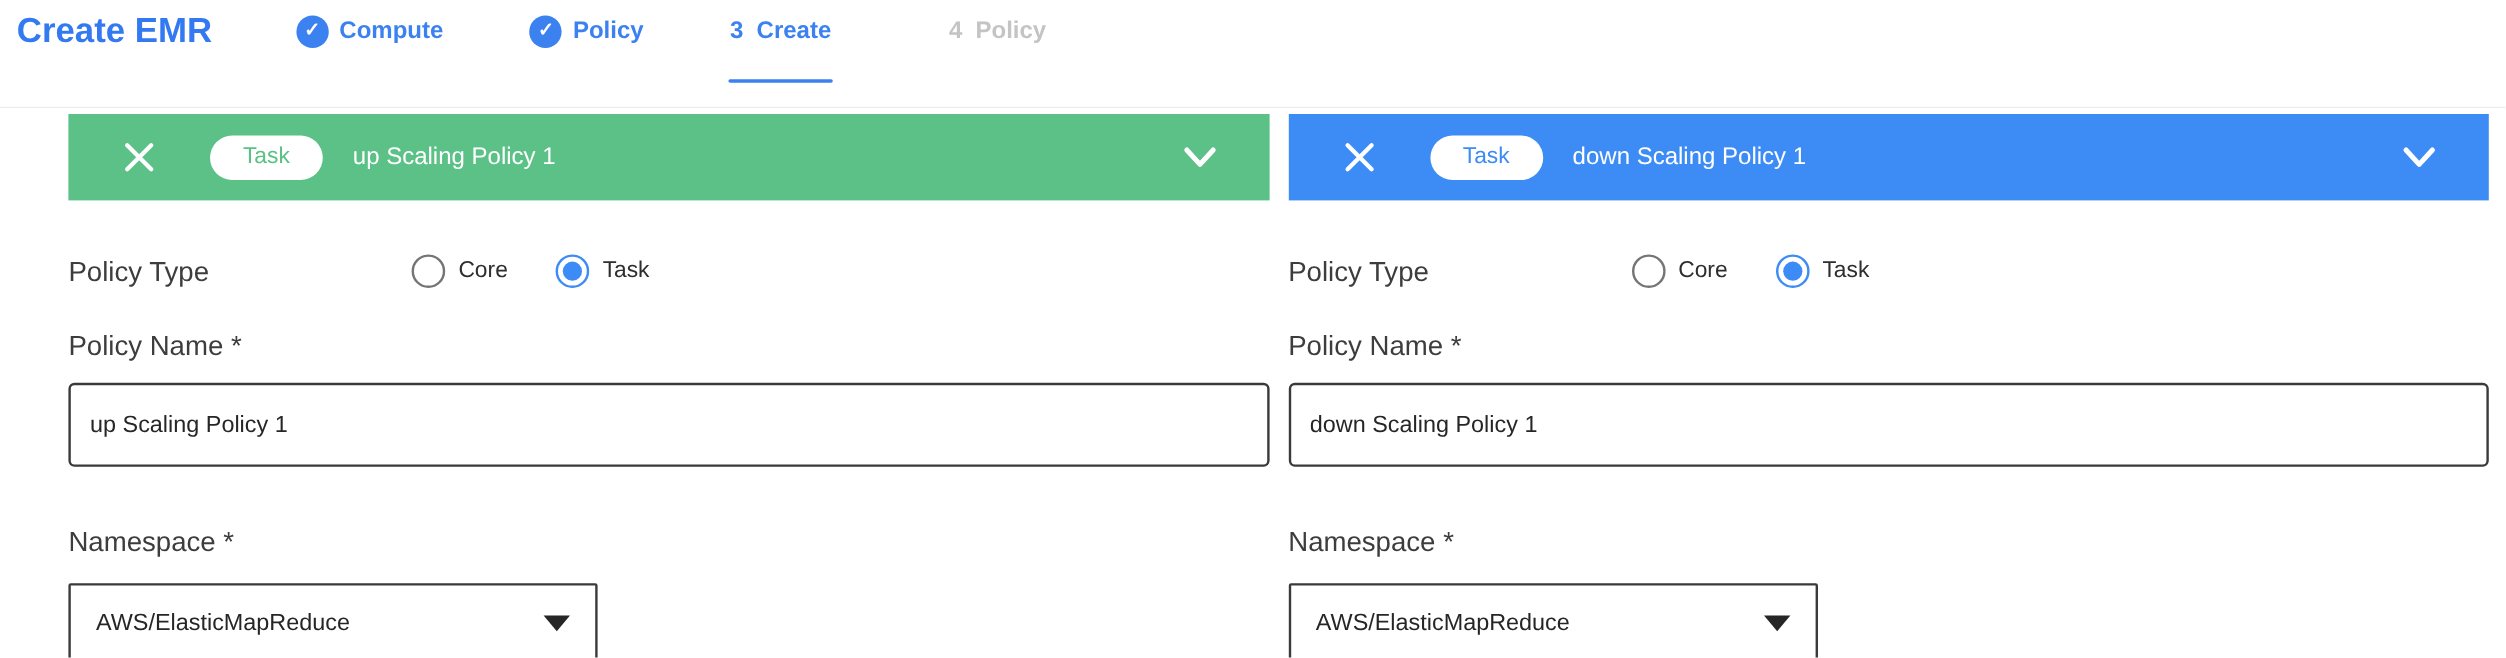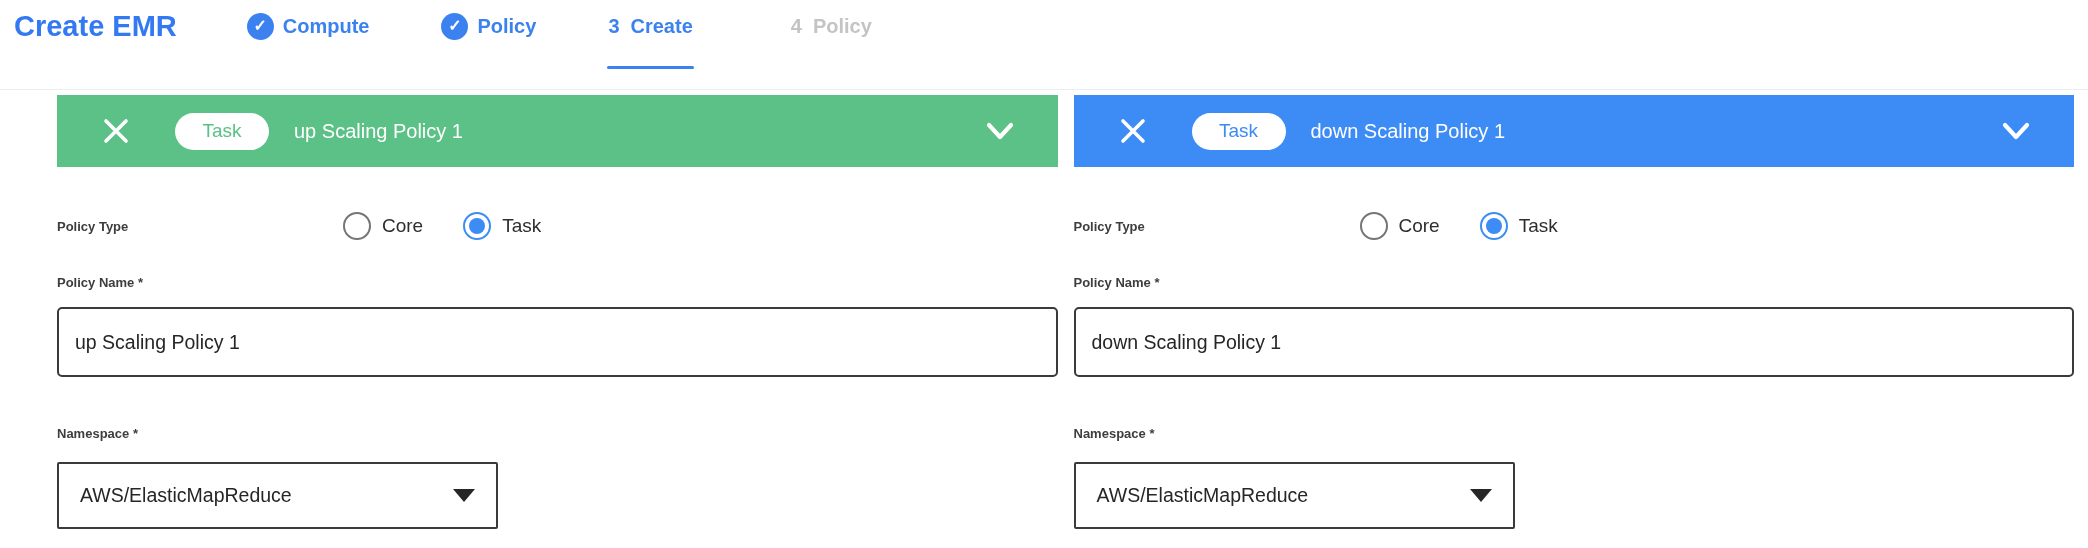--- a/index.html
+++ b/index.html
@@ -47,21 +47,21 @@
   .badge {
     margin-left:46px; min-width:94px; height:37px; padding:0 22px;
     border-radius:19px; background:#fff; font-size:19px;
     display:flex; align-items:center; justify-content:center;
   }
   .panel-title { margin-left:25px; font-size:20px; font-weight:400; color:#fff; }
   .chevron { margin-left:auto; margin-right:44px; width:28px; height:20px; display:flex; }
 
   
   .type-row { margin-top:44px; position:relative; height:30px; display:flex; align-items:center; }
-  .lbl { font-size:13px; color:#3d3d3d;font-weight:bold; }
+  .lbl { font-size:23px; color:#3d3d3d; }
   .radio-group { position:absolute; left:286px; top:50%; transform:translateY(-50%); display:flex; align-items:flex-start; }
   .opt { display:flex; align-items:center; cursor:pointer; }
   .opt + .opt { margin-left:40px; }
   .radio {
     width:28px; height:28px; border:2.5px solid #757575; border-radius:50%;
     background:#fff; position:relative; flex:none;
   }
   .radio.selected { border-color:#3d8cf5; }
   .radio.selected::after {
     content:""; position:absolute; left:4px; top:4px; right:4px; bottom:4px;

